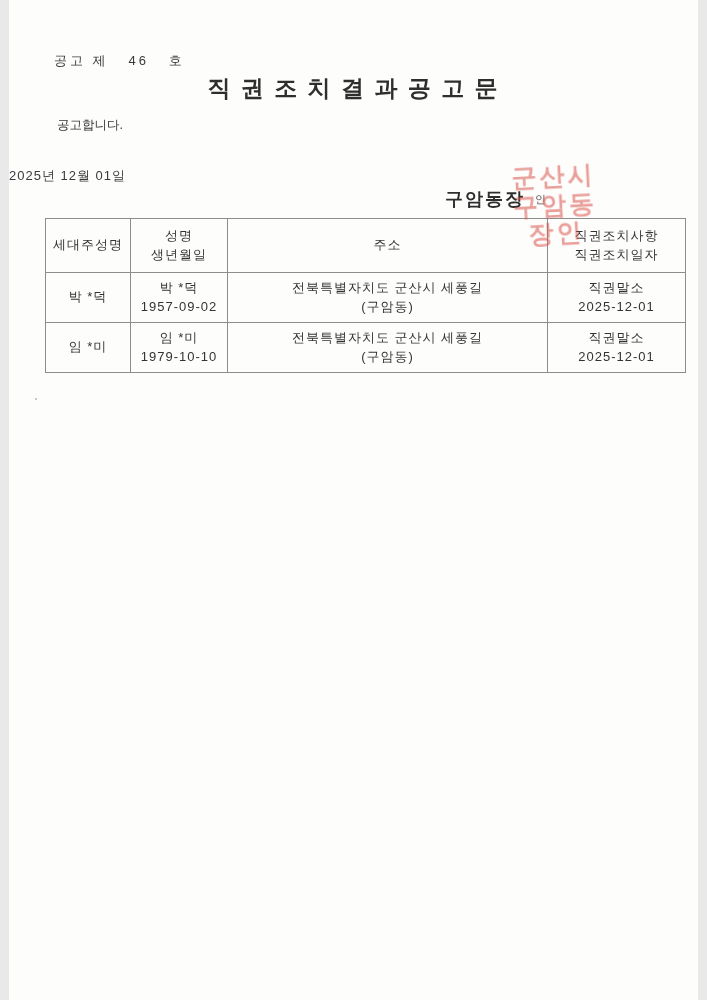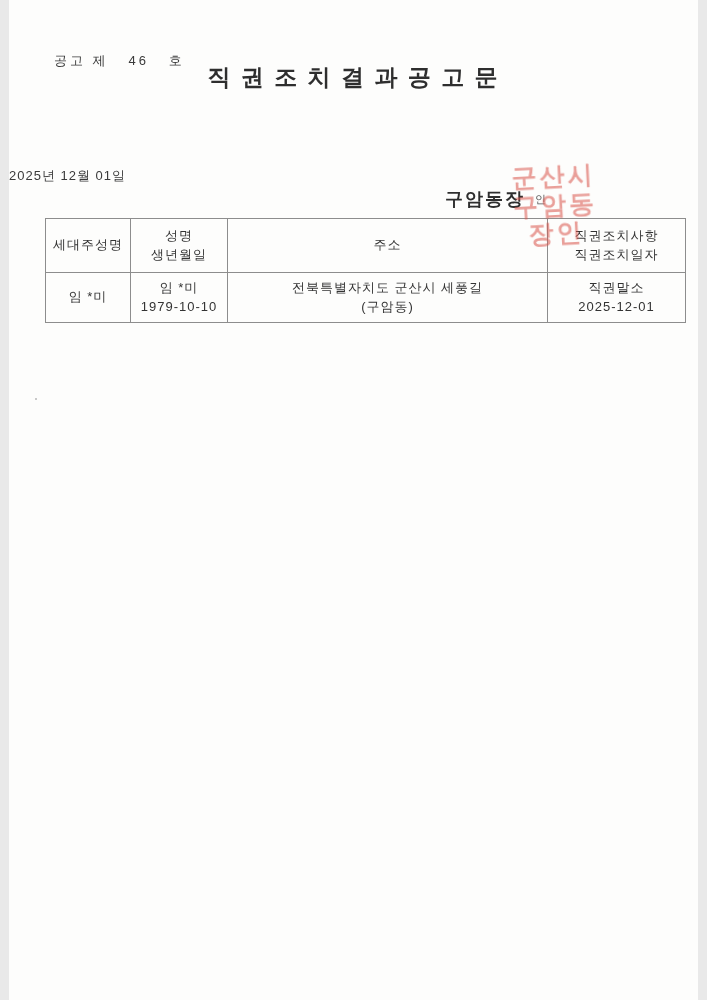--- a/index.html
+++ b/index.html
@@ -22,21 +22,21 @@
     top: 52px;
     font-size: 13px;
     letter-spacing: 3px;
     color: #3a3a3a;
     white-space: pre;
   }
 
   .doc-title {
     position: absolute;
     left: 0;
-    top: 62px;
+    top: 73px;
     width: 100%;
     text-align: center;
     font-size: 23px;
     font-weight: bold;
     color: #2e2e2e;
     letter-spacing: 2px;
     white-space: pre;
   }
 
   .body-text {
@@ -144,20 +144,21 @@
 </head>
 <body>
 
 <div class="page">
 
   <div class="notice-number">공고 제   46   호</div>
 
   <div class="doc-title">직 권 조 치 결 과 공 고 문</div>
 
   <div class="body-text">
+    <div class="line2">공고합니다.</div>
   </div>
 
   <div class="doc-date">2025년 12월 01일</div>
 
   <div class="signature">
     <span>구암동장</span><span class="seal-suffix">인</span>
   </div>
 
   <div class="stamp" style="color: rgb(217, 83, 74);">
     <div class="stamp-line">군산시</div>
@@ -179,20 +180,35 @@
           <span>성명</span>
           <span>생년월일</span>
         </td>
         <td>주소</td>
         <td class="two-line">
           <span>직권조치사항</span>
           <span>직권조치일자</span>
         </td>
       </tr>
 
+      <tr class="data-row">
+        <td>박 *덕</td>
+        <td class="two-line">
+          <span>박 *덕</span>
+          <span>1957-09-02</span>
+        </td>
+        <td class="two-line">
+          <span>전북특별자치도 군산시 세풍길</span>
+          <span>(구암동)</span>
+        </td>
+        <td class="two-line">
+          <span>직권말소</span>
+          <span>2025-12-01</span>
+        </td>
+      </tr>
 
       <tr class="data-row">
         <td>임 *미</td>
         <td class="two-line">
           <span>임 *미</span>
           <span>1979-10-10</span>
         </td>
         <td class="two-line">
           <span>전북특별자치도 군산시 세풍길</span>
           <span>(구암동)</span>

